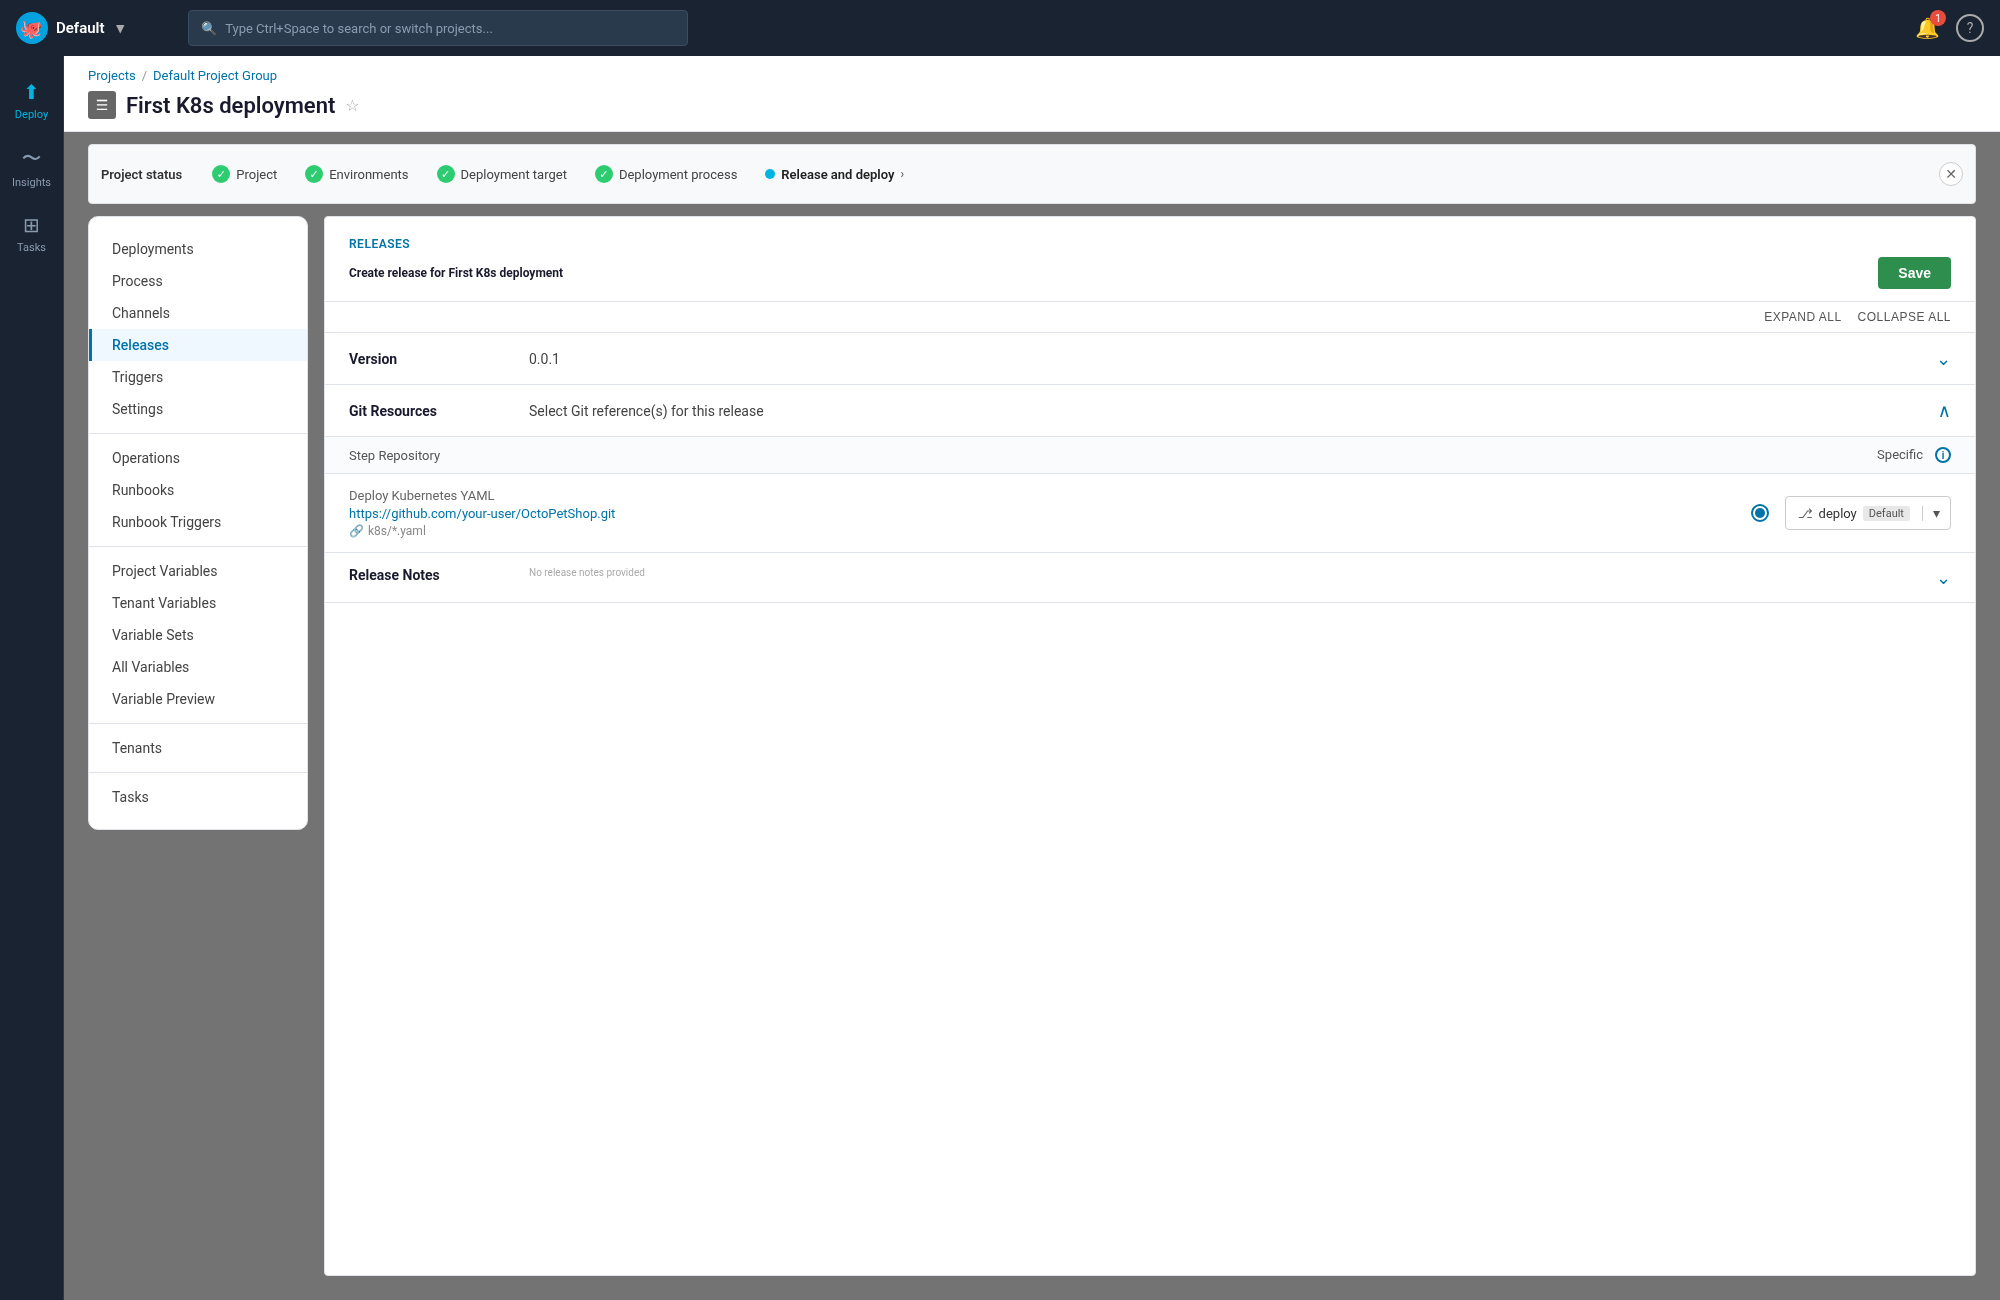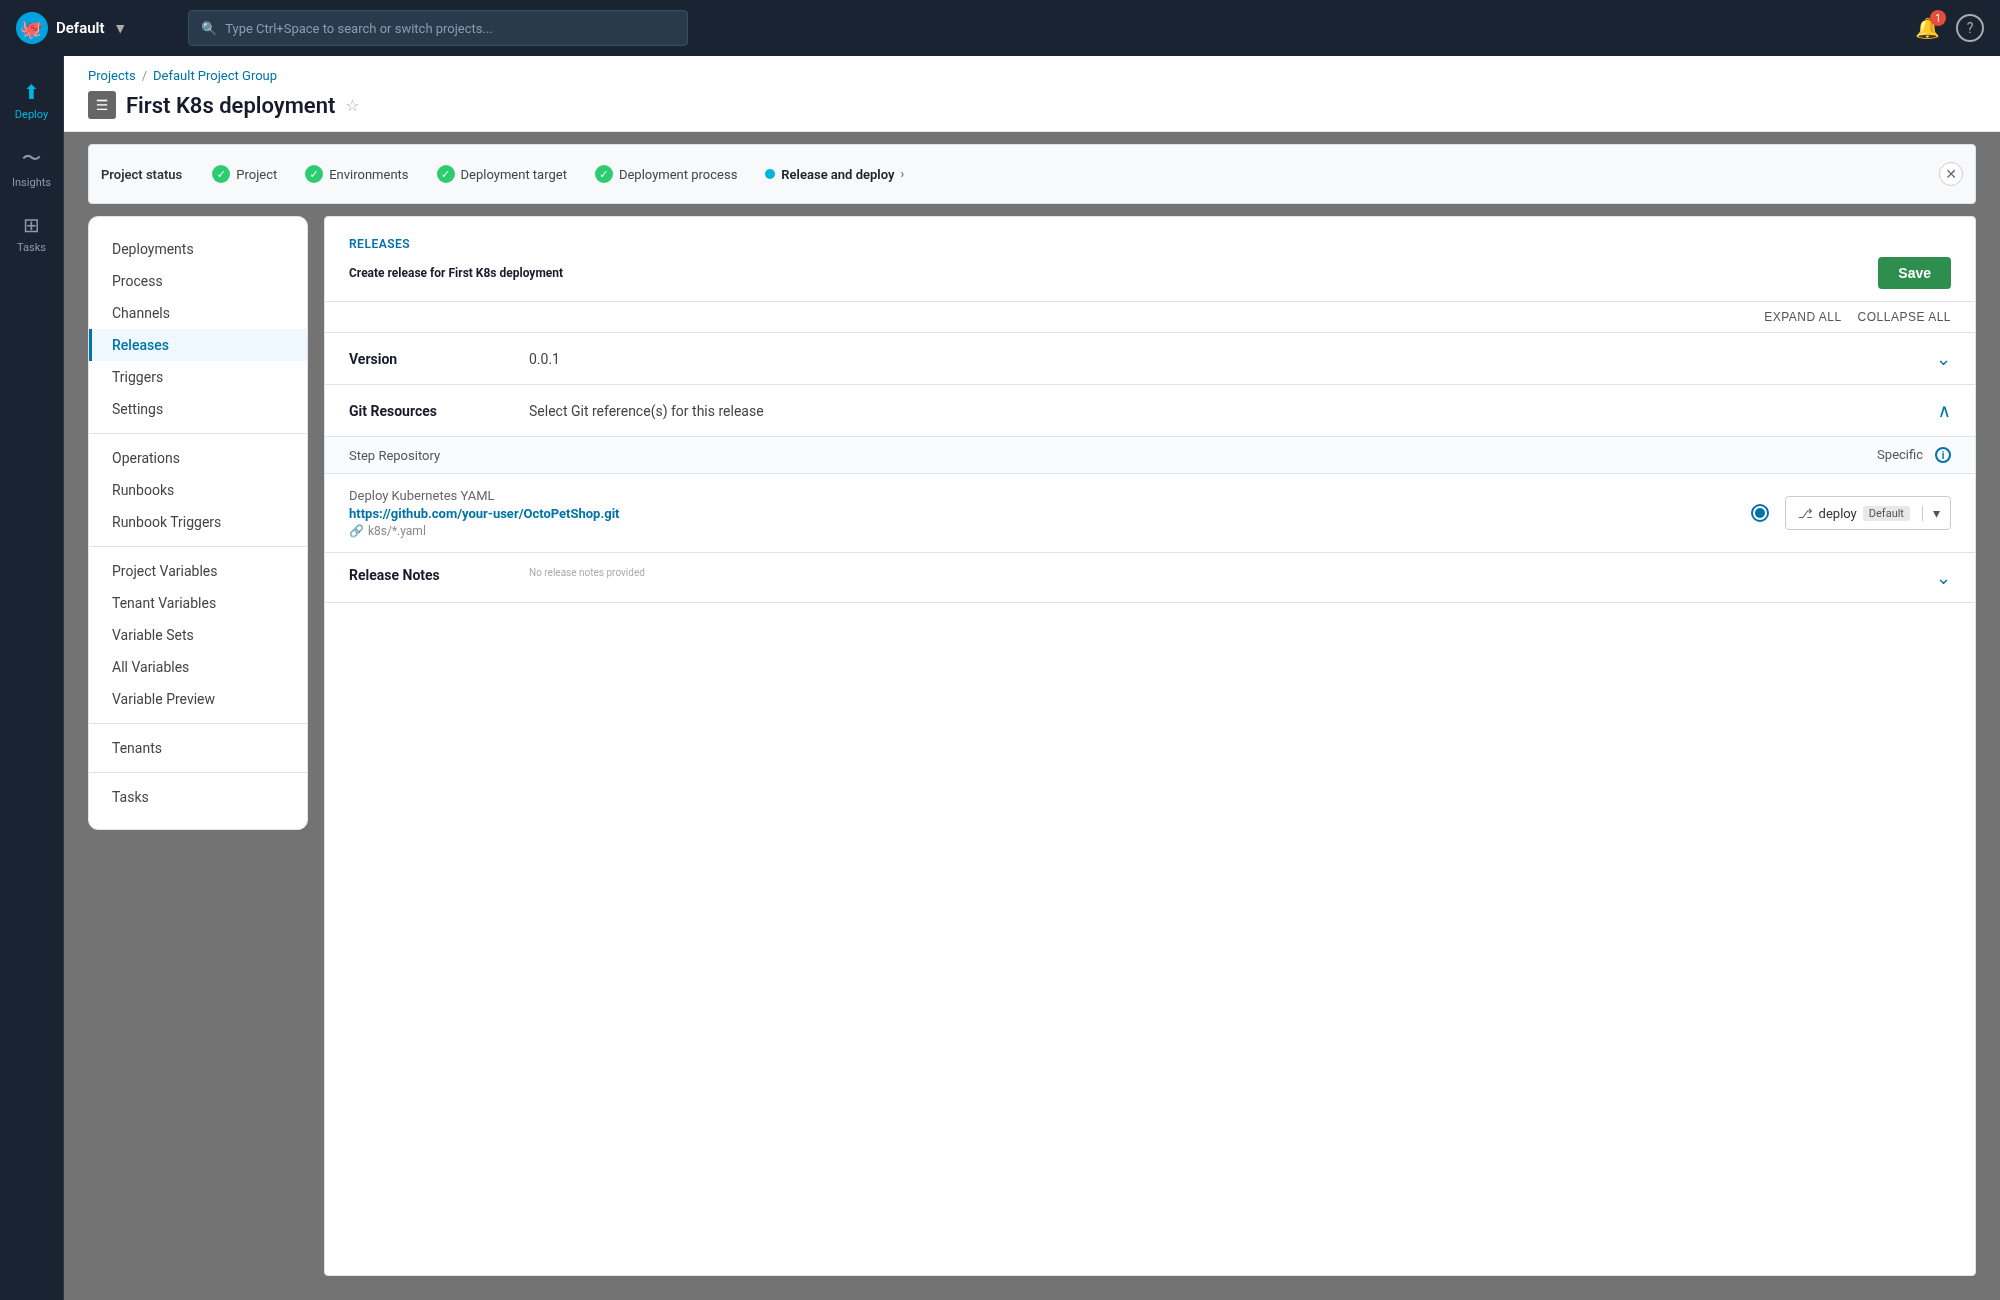--- a/index.html
+++ b/index.html
@@ -408,21 +408,21 @@
       flex: 1;
     }
     .git-resource-name {
       font-size: 13px;
       color: #666;
       margin-bottom: 3px;
     }
     .git-resource-url {
       font-size: 13px;
       color: #0073a8;
-      font-weight: 700;
+      font-weight: 400;
       margin-bottom: 3px;
     }
     .git-resource-path {
       font-size: 12px;
       color: #888;
       display: flex;
       align-items: center;
       gap: 4px;
     }
     .radio-btn {

